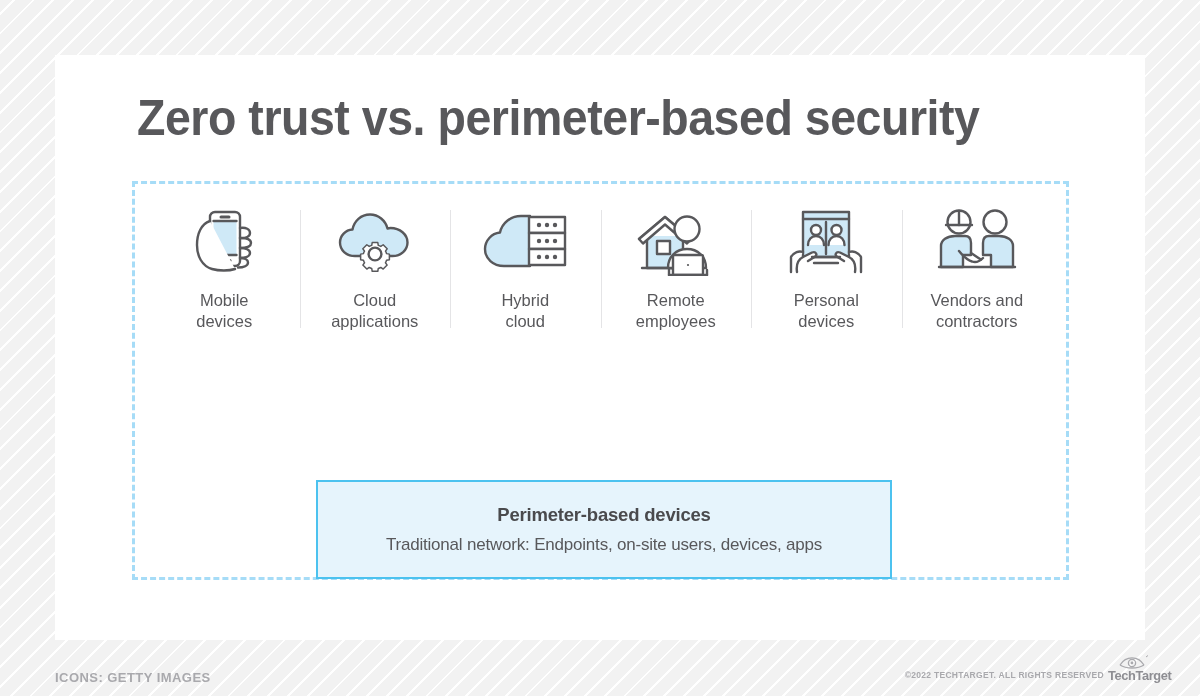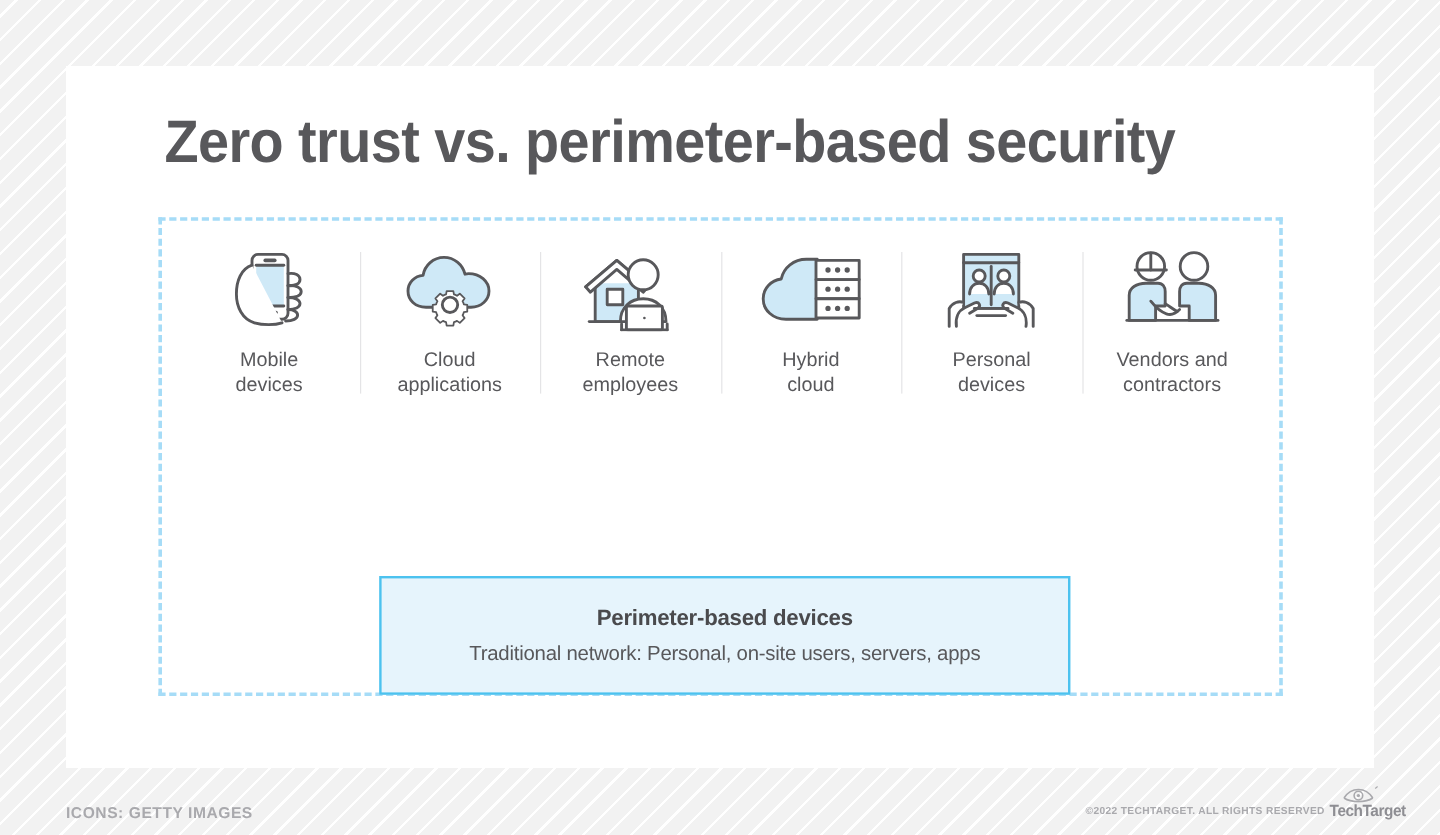--- a/index.html
+++ b/index.html
@@ -224,42 +224,20 @@
               <path d="M39 34 L45 34 L45 40.5 L49.5 42.5 L53.5 38.5 L58 43 L54 47.2 L56 51.5 L62.5 51.5 L62.5 57.5 L56 57.5 L54 61.8 L58 66 L53.5 70.5" stroke="none"></path>
               <g transform="translate(40,46)">
                 <path d="M-4.5 -18.5 h9 l0.8 4.6 a14 14 0 0 1 4.1 1.7 l3.8 -2.7 l6.4 6.4 l-2.7 3.8 a14 14 0 0 1 1.7 4.1 l4.6 0.8 v9 l-4.6 0.8 a14 14 0 0 1 -1.7 4.1 l2.7 3.8 l-6.4 6.4 l-3.8 -2.7 a14 14 0 0 1 -4.1 1.7 l-0.8 4.6 h-9 l-0.8 -4.6 a14 14 0 0 1 -4.1 -1.7 l-3.8 2.7 l-6.4 -6.4 l2.7 -3.8 a14 14 0 0 1 -1.7 -4.1 l-4.6 -0.8 v-9 l4.6 -0.8 a14 14 0 0 1 1.7 -4.1 l-2.7 -3.8 l6.4 -6.4 l3.8 2.7 a14 14 0 0 1 4.1 -1.7 Z" fill="#ffffff" transform="scale(0.62)"></path>
                 <circle cx="0" cy="0" r="6.4" fill="#ffffff"></circle>
               </g>
             </g>
           </svg>
         </div>
         <div class="icon-label">Cloud
 applications</div>
-      </div>
-
-      <div class="icon-cell">
-        <div class="icon-art">
-          <svg width="82" height="68" viewBox="0 0 82 68">
-            <g fill="none" stroke="#58585b" stroke-width="2.4" stroke-linecap="round" stroke-linejoin="round">
-              <path d="M12 28 L12 60 L48 60 L48 28" fill="#cfe9f7"></path>
-              <path d="M4 31 L30 9 L56 31" fill="none"></path>
-              <path d="M4 31 L30 9 L56 31 L52 35.5 L30 16.5 L8 35.5 Z" fill="#ffffff"></path>
-              <rect x="22" y="33" width="13" height="13" fill="#ffffff"></rect>
-              <line x1="7" y1="60" x2="62" y2="60"></line>
-              <circle cx="52" cy="21" r="12.5" fill="#ffffff"></circle>
-              <path d="M33 60 C33 48 41.5 41 52 41 C62.5 41 71 48 71 60 Z" fill="#ffffff"></path>
-              <rect x="38" y="47" width="30" height="20" rx="1.5" fill="#ffffff"></rect>
-              <path d="M34 67 L72 67" stroke-width="2.4"></path>
-              <path d="M34 62 L34 67 M72 62 L72 67"></path>
-              <circle cx="53" cy="57" r="1.1" fill="#58585b" stroke="none"></circle>
-            </g>
-          </svg>
-        </div>
-        <div class="icon-label">Remote
-employees</div>
       </div>
 
       <div class="icon-cell">
         <div class="icon-art">
           <svg width="86" height="68" viewBox="0 0 86 68">
             <g fill="none" stroke="#58585b" stroke-width="2.4" stroke-linecap="round" stroke-linejoin="round">
               <path d="M22 58 C11 58 3 50.5 3 41 C3 32.5 9.5 25.5 18 24.5 C20 15 28.5 8 39 8 L48 8 L48 58 Z" fill="#cfe9f7"></path>
               <rect x="47" y="9" width="36" height="16" fill="#ffffff"></rect>
               <rect x="47" y="25" width="36" height="16" fill="#ffffff"></rect>
               <rect x="47" y="41" width="36" height="16" fill="#ffffff"></rect>
@@ -276,20 +254,42 @@
               </g>
             </g>
           </svg>
         </div>
         <div class="icon-label">Hybrid
 cloud</div>
       </div>
 
       <div class="icon-cell">
         <div class="icon-art">
+          <svg width="82" height="68" viewBox="0 0 82 68">
+            <g fill="none" stroke="#58585b" stroke-width="2.4" stroke-linecap="round" stroke-linejoin="round">
+              <path d="M12 28 L12 60 L48 60 L48 28" fill="#cfe9f7"></path>
+              <path d="M4 31 L30 9 L56 31" fill="none"></path>
+              <path d="M4 31 L30 9 L56 31 L52 35.5 L30 16.5 L8 35.5 Z" fill="#ffffff"></path>
+              <rect x="22" y="33" width="13" height="13" fill="#ffffff"></rect>
+              <line x1="7" y1="60" x2="62" y2="60"></line>
+              <circle cx="52" cy="21" r="12.5" fill="#ffffff"></circle>
+              <path d="M33 60 C33 48 41.5 41 52 41 C62.5 41 71 48 71 60 Z" fill="#ffffff"></path>
+              <rect x="38" y="47" width="30" height="20" rx="1.5" fill="#ffffff"></rect>
+              <path d="M34 67 L72 67" stroke-width="2.4"></path>
+              <path d="M34 62 L34 67 M72 62 L72 67"></path>
+              <circle cx="53" cy="57" r="1.1" fill="#58585b" stroke="none"></circle>
+            </g>
+          </svg>
+        </div>
+        <div class="icon-label">Remote
+employees</div>
+      </div>
+
+      <div class="icon-cell">
+        <div class="icon-art">
           <svg width="80" height="68" viewBox="0 0 80 68">
             <g fill="none" stroke="#58585b" stroke-width="2.4" stroke-linecap="round" stroke-linejoin="round">
               <rect x="17" y="4" width="46" height="45" fill="#cfe9f7"></rect>
               <line x1="17" y1="11" x2="63" y2="11"></line>
               <line x1="40" y1="14" x2="40" y2="46"></line>
               <circle cx="30" cy="22" r="5" fill="#ffffff"></circle>
               <path d="M22 37 C22 31.5 25.5 28 30 28 C34.5 28 38 31.5 38 37" fill="#ffffff"></path>
               <circle cx="50.5" cy="22" r="5" fill="#ffffff"></circle>
               <path d="M42.5 37 C42.5 31.5 46 28 50.5 28 C55 28 58.5 31.5 58.5 37" fill="#ffffff"></path>
               <path d="M17 44 C13 42.5 8 44 5 49 L5 64" fill="#ffffff"></path>
@@ -322,21 +322,21 @@
           </svg>
         </div>
         <div class="icon-label">Vendors and
 contractors</div>
       </div>
 
     </div>
 
     <div class="perimeter-box">
       <div class="perimeter-title">Perimeter-based devices</div>
-      <div class="perimeter-sub">Traditional network: Personal, on-site users, servers, apps</div>
+      <div class="perimeter-sub">Traditional network: Endpoints, on-site users, devices, apps</div>
     </div>
 
   </div>
 </div>
 
 <div class="footer-left">ICONS: GETTY IMAGES</div>
 <div class="footer-right">©2022 TECHTARGET. ALL RIGHTS RESERVED</div>
 
 <div class="tt-logo">
   <svg width="64" height="17" viewBox="0 0 64 17">

